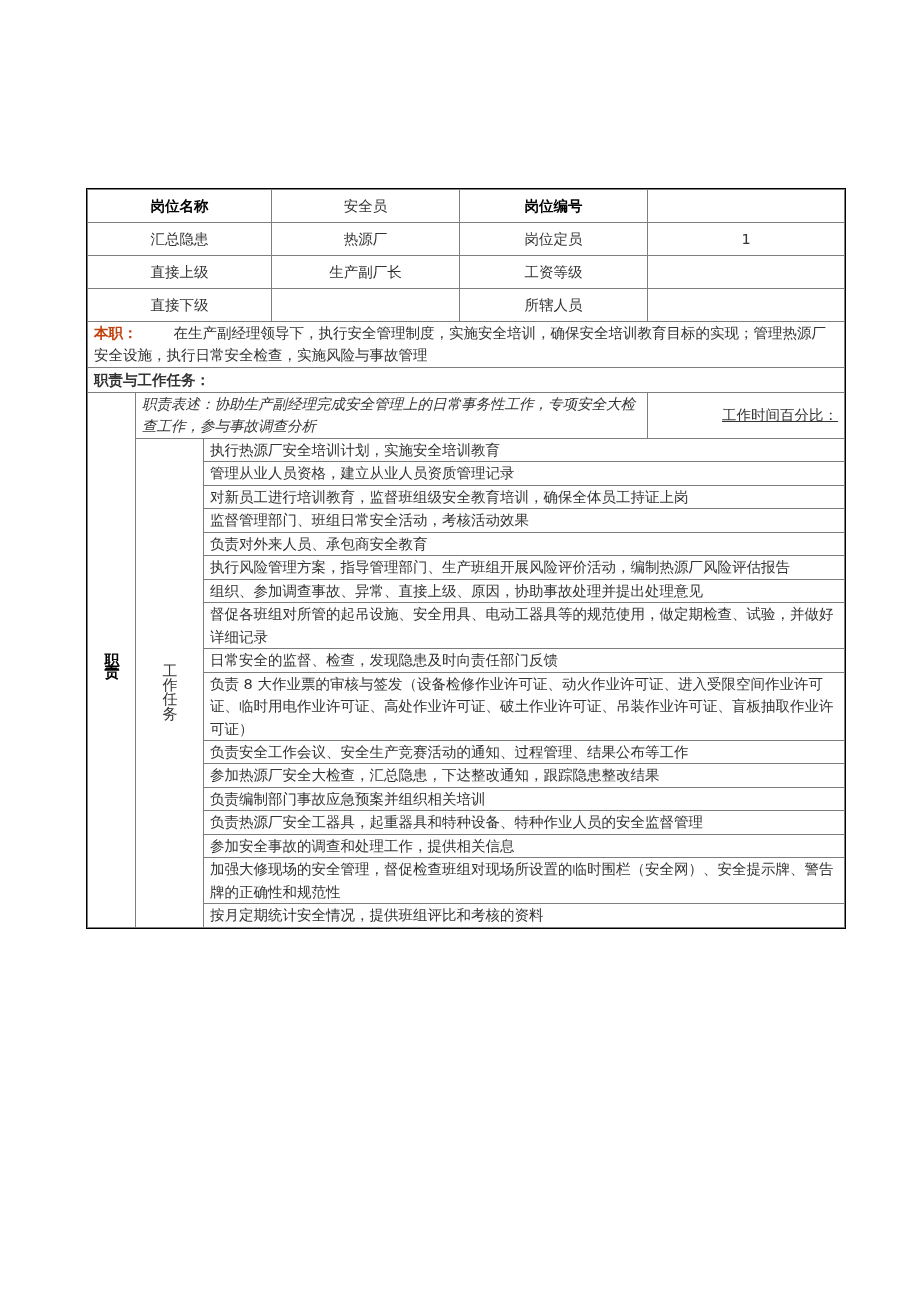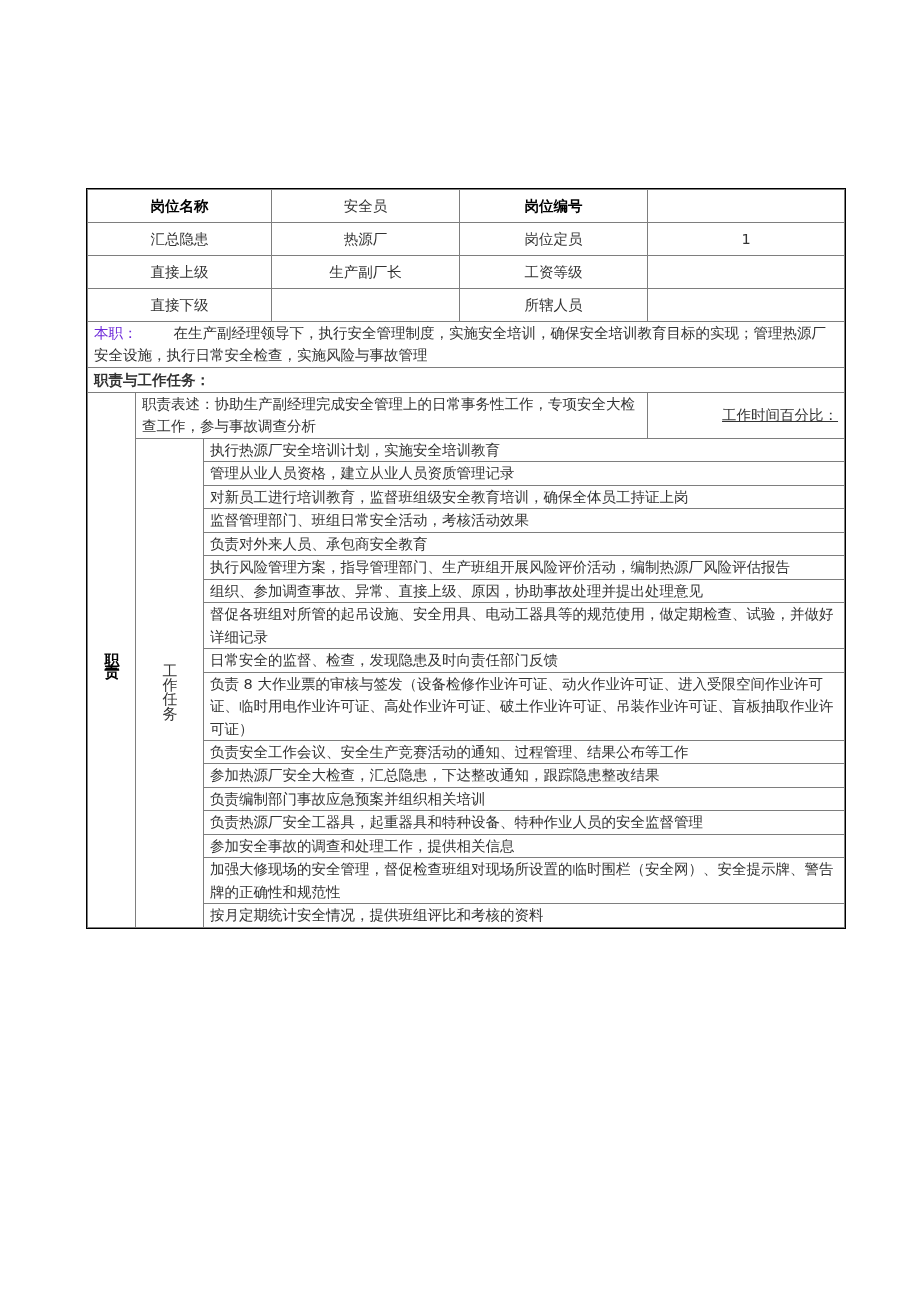--- a/index.html
+++ b/index.html
@@ -70,22 +70,22 @@
     font-weight: bold;
     color: #000000;
   }
 
   
   .stmt-cell {
     text-align: left;
     padding: 5px 4px 6px 4px;
   }
   .stmt-label {
-    font-weight: normal;
-    color: #6d28d9;
+    font-weight: bold;
+    color: #c2410c;
   }
   .stmt-body {
     color: #333333;
     margin-left: 36px;
   }
 
   .section-cell {
     text-align: left;
     padding: 5px 4px;
     height: 24px;
@@ -112,20 +112,21 @@
     font-size: 15px;
   }
   .vtext.plain {
     color: #333333;
     font-size: 15px;
   }
 
   .desc-cell {
     text-align: left;
     padding: 5px 4px 6px 4px;
+    font-style: italic;
   }
   .desc-label {
     color: #333333;
   }
   .pct-cell {
     text-align: right;
     vertical-align: middle;
     padding: 4px 4px;
     color: #333333;
     text-decoration: underline;

